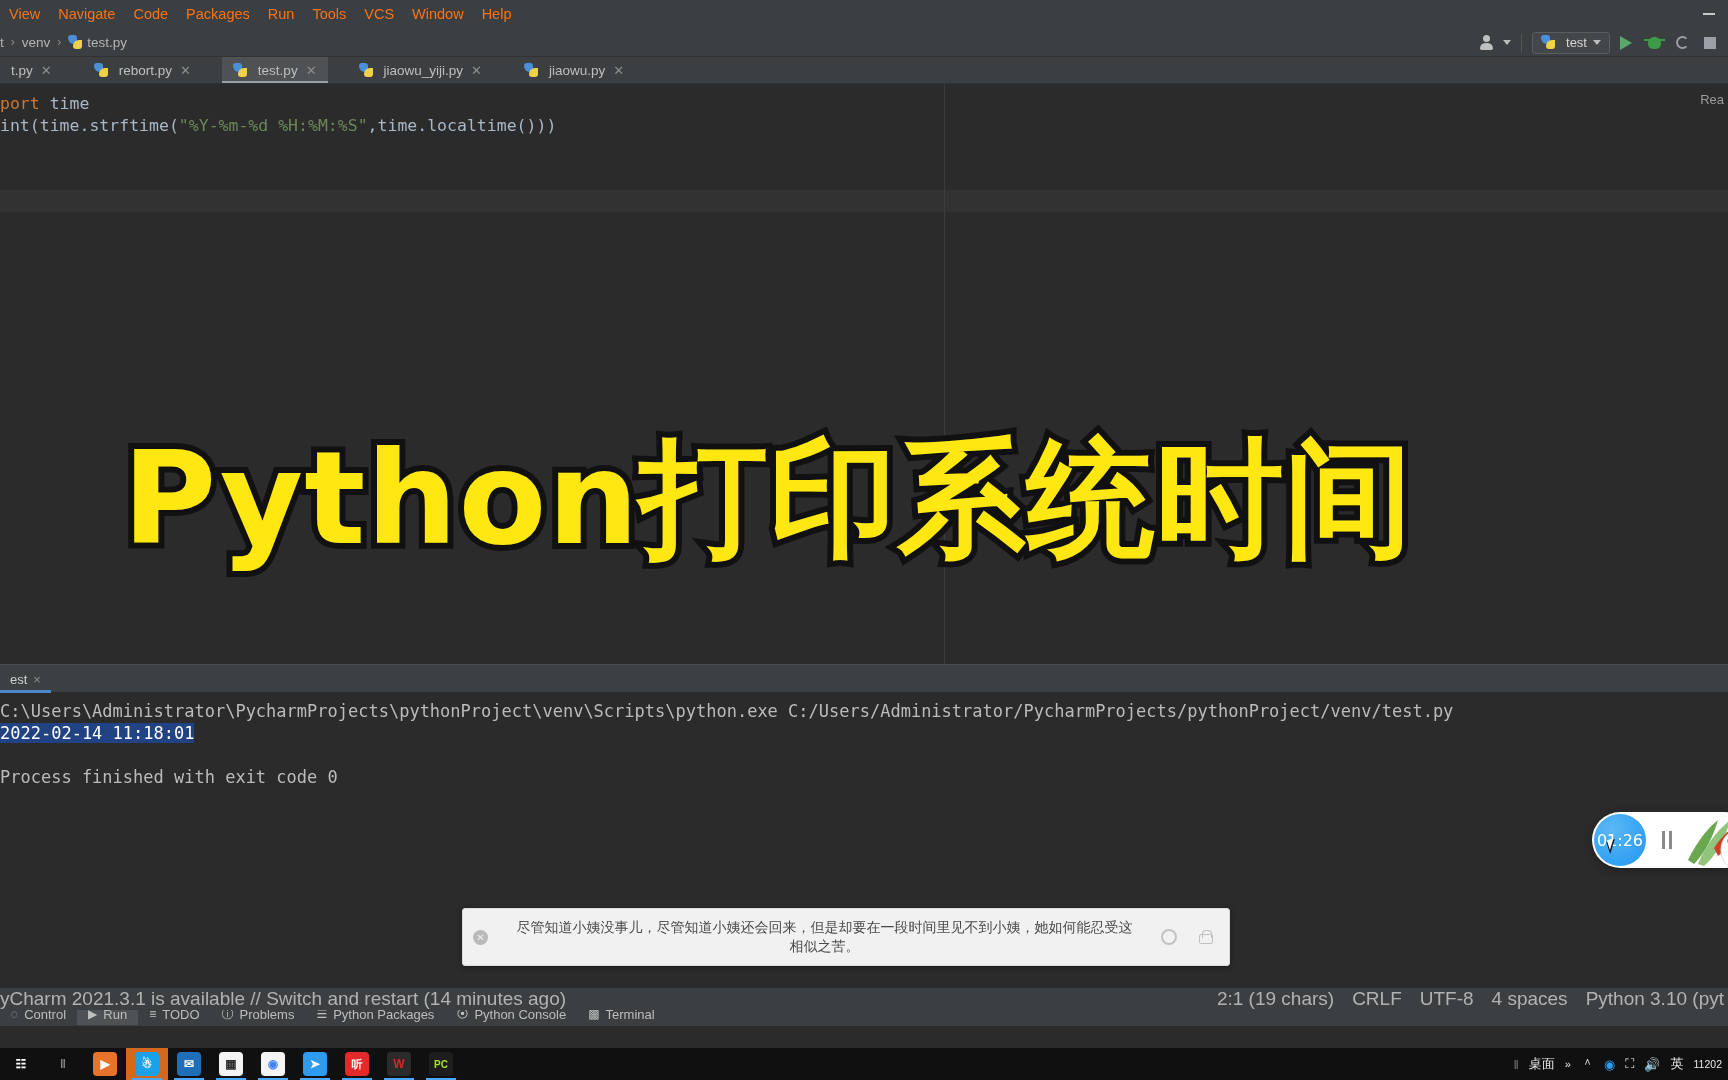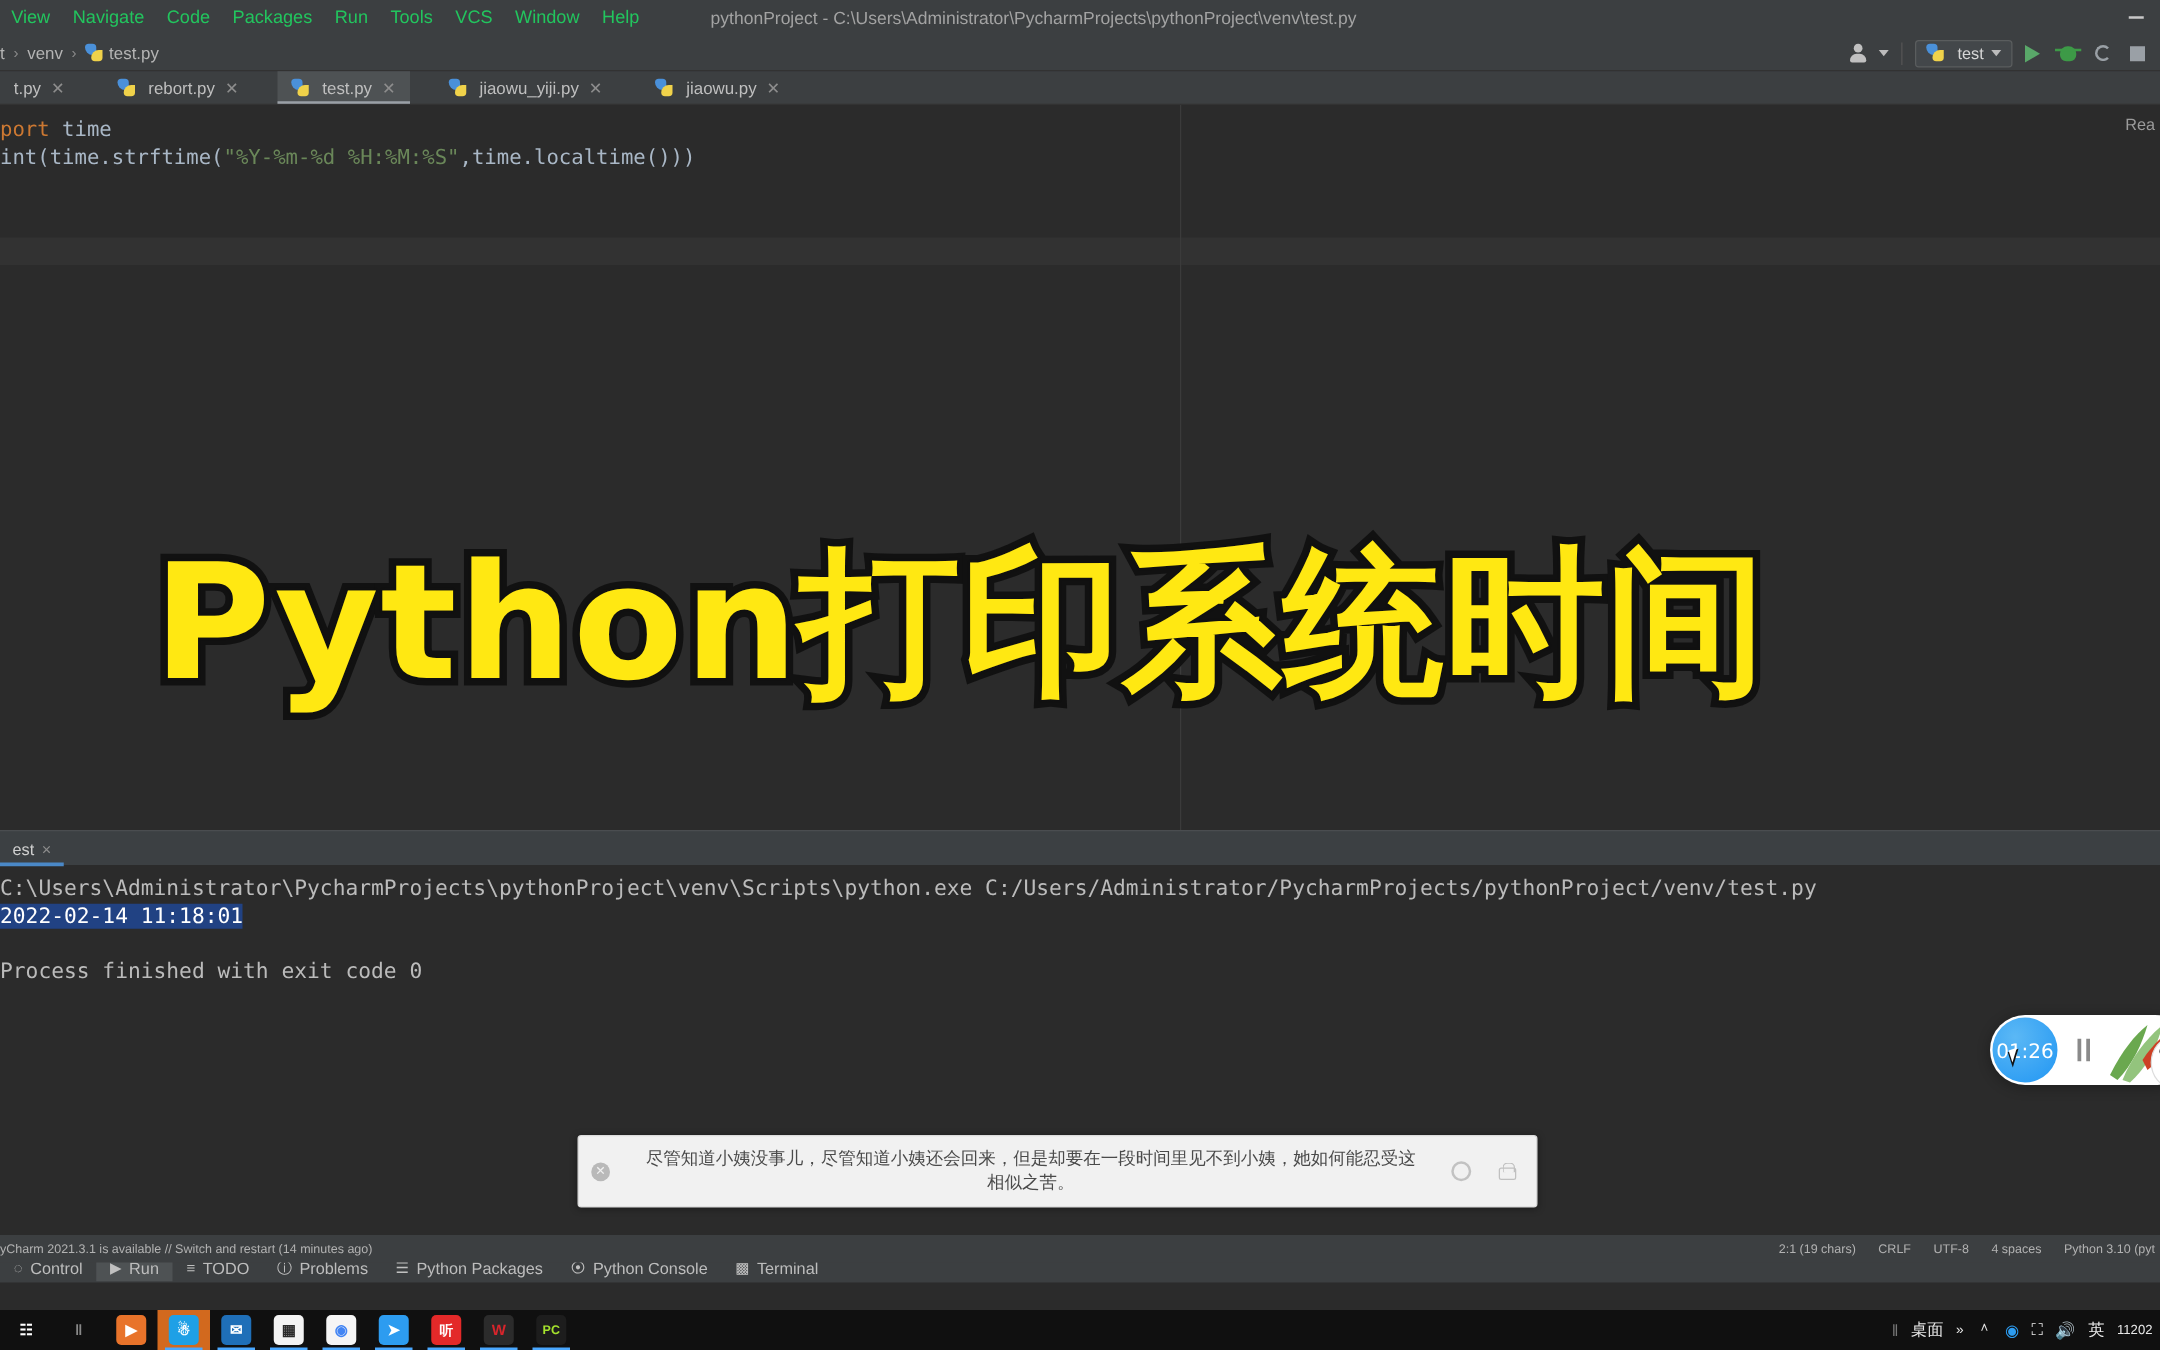--- a/index.html
+++ b/index.html
@@ -11,21 +11,21 @@
     -webkit-font-smoothing: antialiased;
   }
   #app { position: relative; width: 1728px; height: 1080px; }
 
   
   .menubar {
     position: absolute; left: 0; top: 0; width: 1728px; height: 28px;
     background: #3c3f41; display: flex; align-items: center;
   }
   .menu-item {
-    font-size: 14.5px; color: #22c55e; padding: 3px 9px; white-space: nowrap;
+    font-size: 14.5px; color: #f97316; padding: 3px 9px; white-space: nowrap;
   }
   .win-title {
     margin-left: 48px; font-size: 14px; color: #a3a3a3; white-space: nowrap;
   }
   .win-btns { position: absolute; right: 6px; top: 0; height: 28px;
     display: flex; align-items: center; gap: 0; }
   .win-btn { width: 26px; height: 26px; position: relative; }
   .win-btn i { position: absolute; left: 7px; top: 12px; width: 12px; height: 2px; background: #c8c8c8; display:block;}
 
   
@@ -152,21 +152,21 @@
     font-size: 13px; color: #bdbdbd;
   }
   .tool-btn { display:flex; align-items:center; gap:6px; padding: 2px 11px; height:22px; }
   .tool-btn.active { background: #4e5254; }
   .tb-ico { font-size: 12px; color: #c0c0c0; }
 
   
   .statusbar {
     position: absolute; left: 0; top: 988px; width: 1728px; height: 22px;
     background: #3c3f41; display:flex; align-items:center;
-    font-size: 10px; color: #b2b2b2;
+    font-size: 19px; color: #b2b2b2;
   }
   .status-left { padding-left: 0; }
   .status-right { position:absolute; right: 0; display:flex; gap: 18px; padding-right: 4px; }
 
   
   .ime-popup {
     position: absolute; left: 462px; top: 908px; width: 768px; height: 58px;
     background: #f1f1f1; border: 1px solid #dcdcdc; border-radius: 3px;
     box-shadow: 0 1px 6px rgba(0,0,0,.35);
     display:flex; align-items:center;
@@ -233,21 +233,20 @@
   <div class="menubar">
     <div class="menu-item">View</div>
     <div class="menu-item">Navigate</div>
     <div class="menu-item">Code</div>
     <div class="menu-item">Packages</div>
     <div class="menu-item">Run</div>
     <div class="menu-item">Tools</div>
     <div class="menu-item">VCS</div>
     <div class="menu-item">Window</div>
     <div class="menu-item">Help</div>
-    <div class="win-title">pythonProject - C:\Users\Administrator\PycharmProjects\pythonProject\venv\test.py</div>
     <div class="win-btns">
       <div class="win-btn">
           <i></i>
         </div>
     </div>
   </div>
 
   <div class="breadcrumb">
     <div class="crumb">t</div>
     <div class="crumb-sep">›</div>

